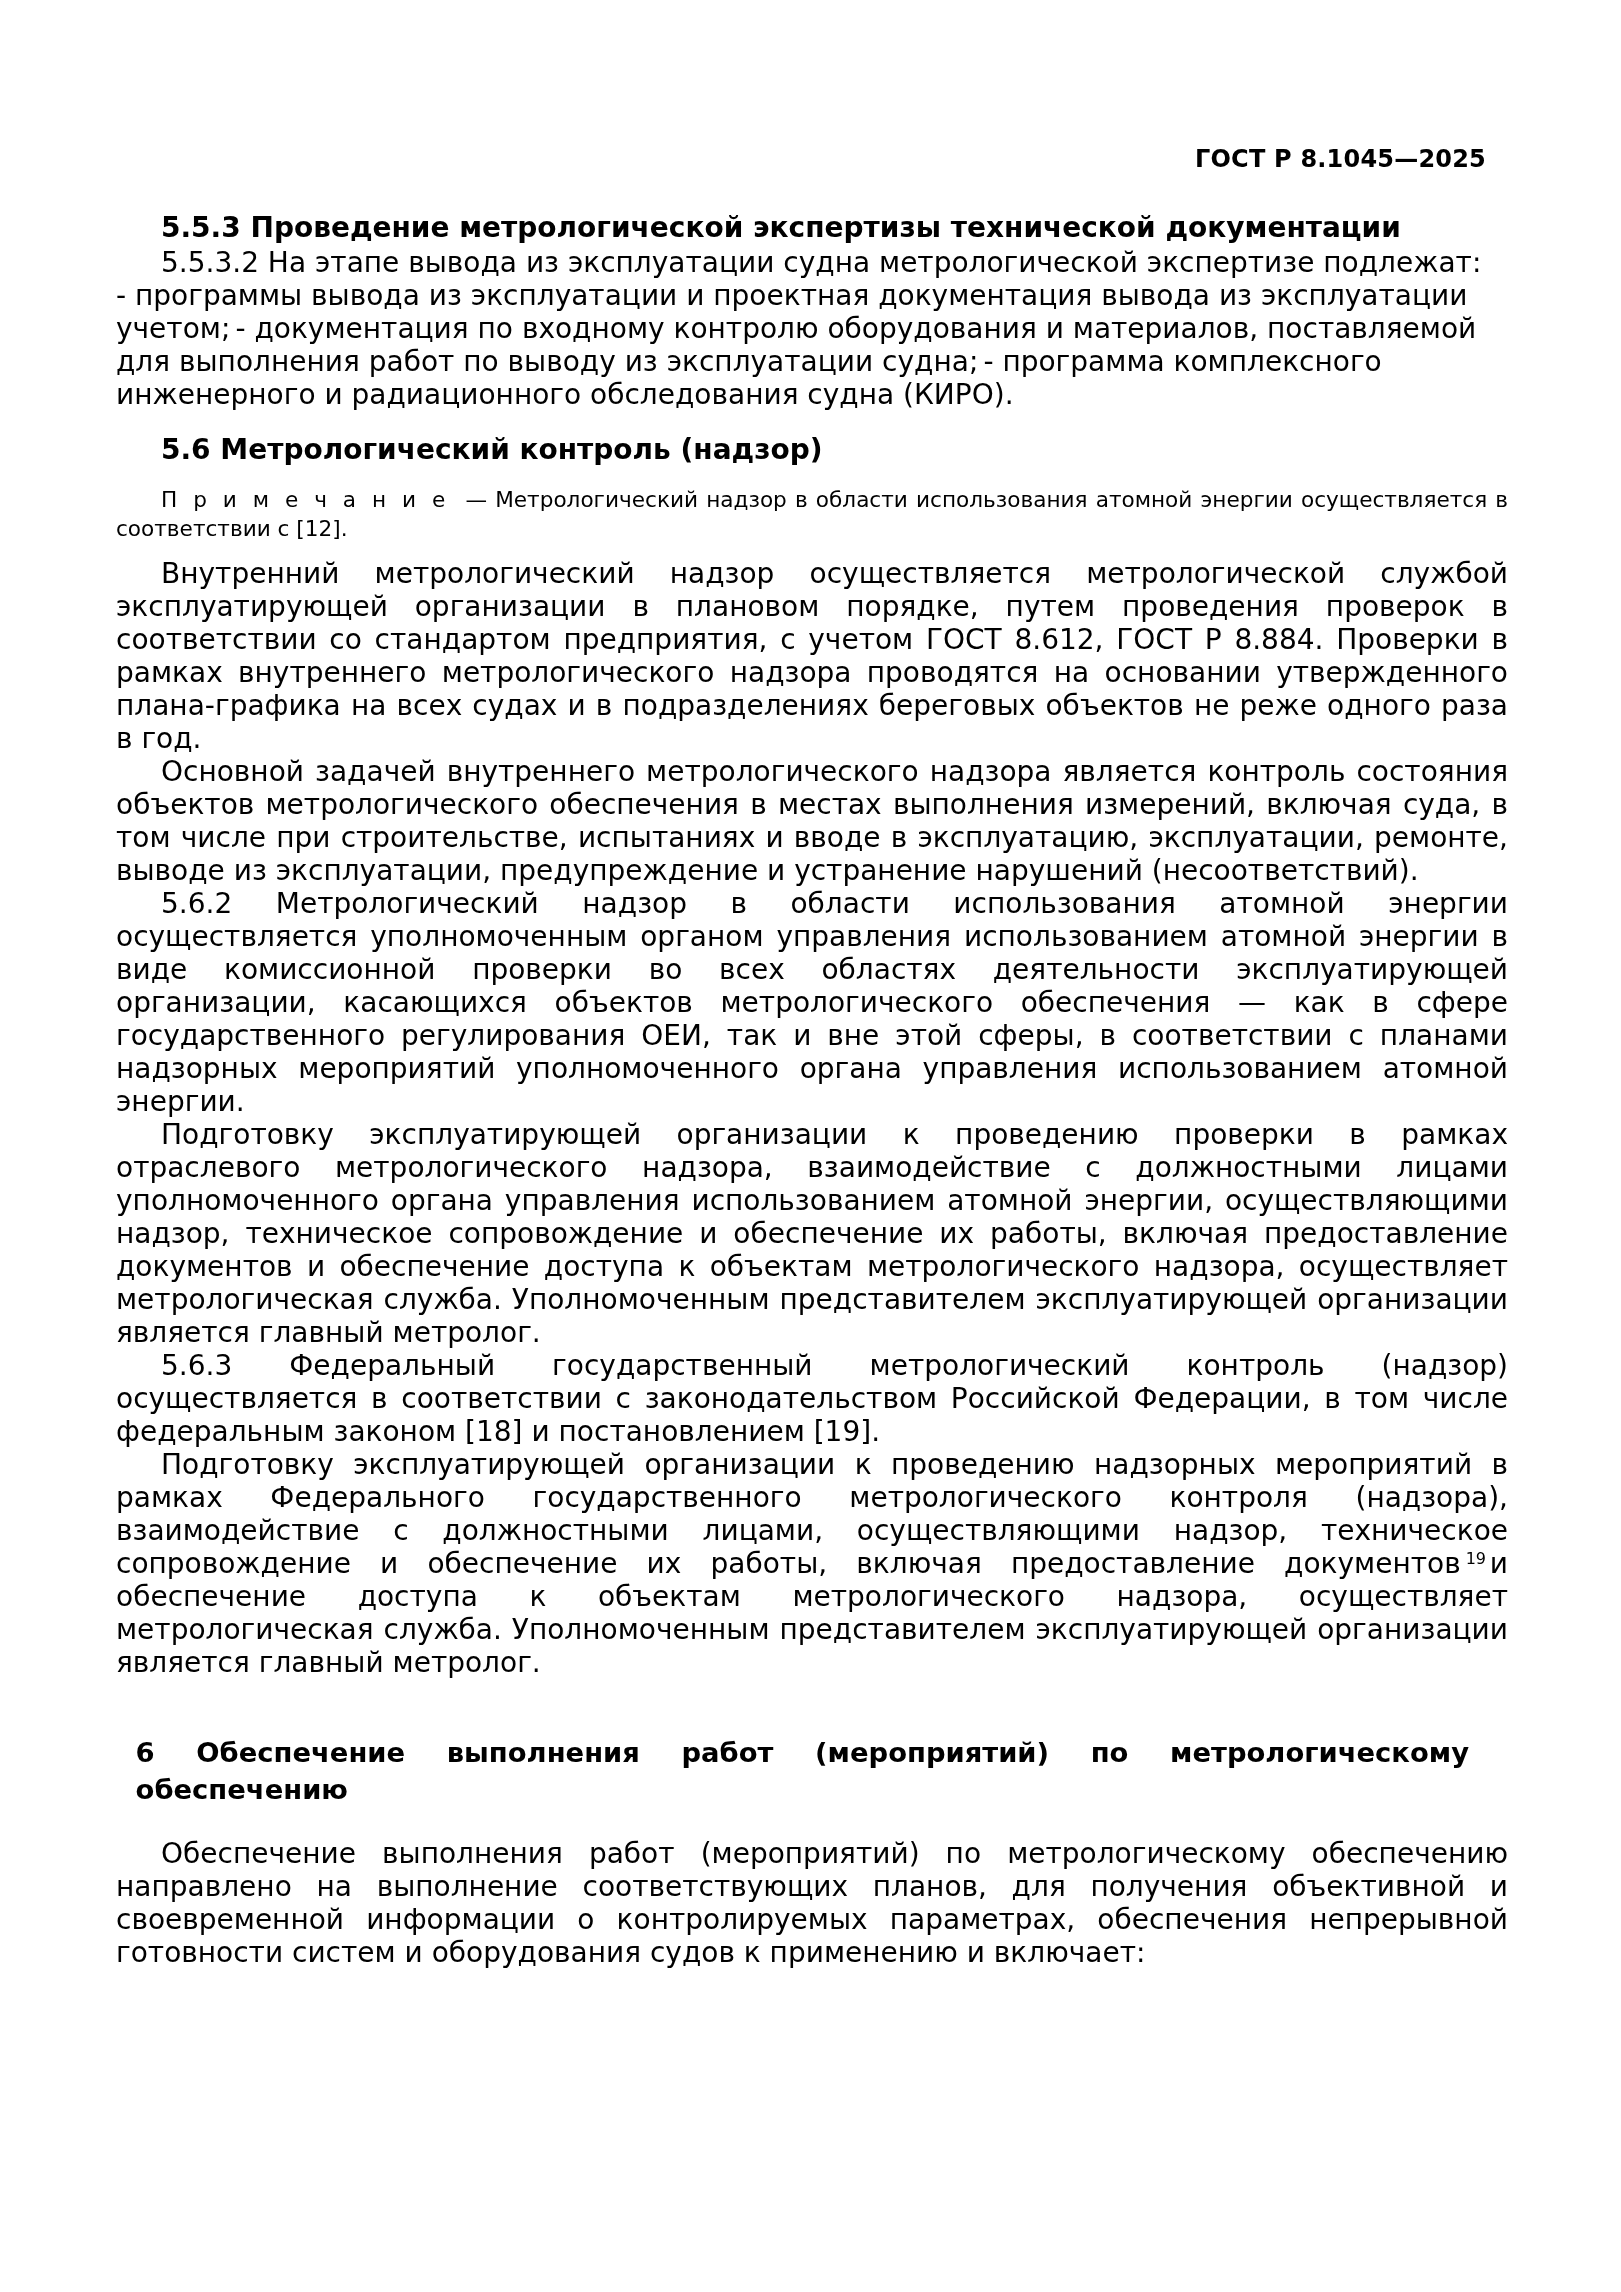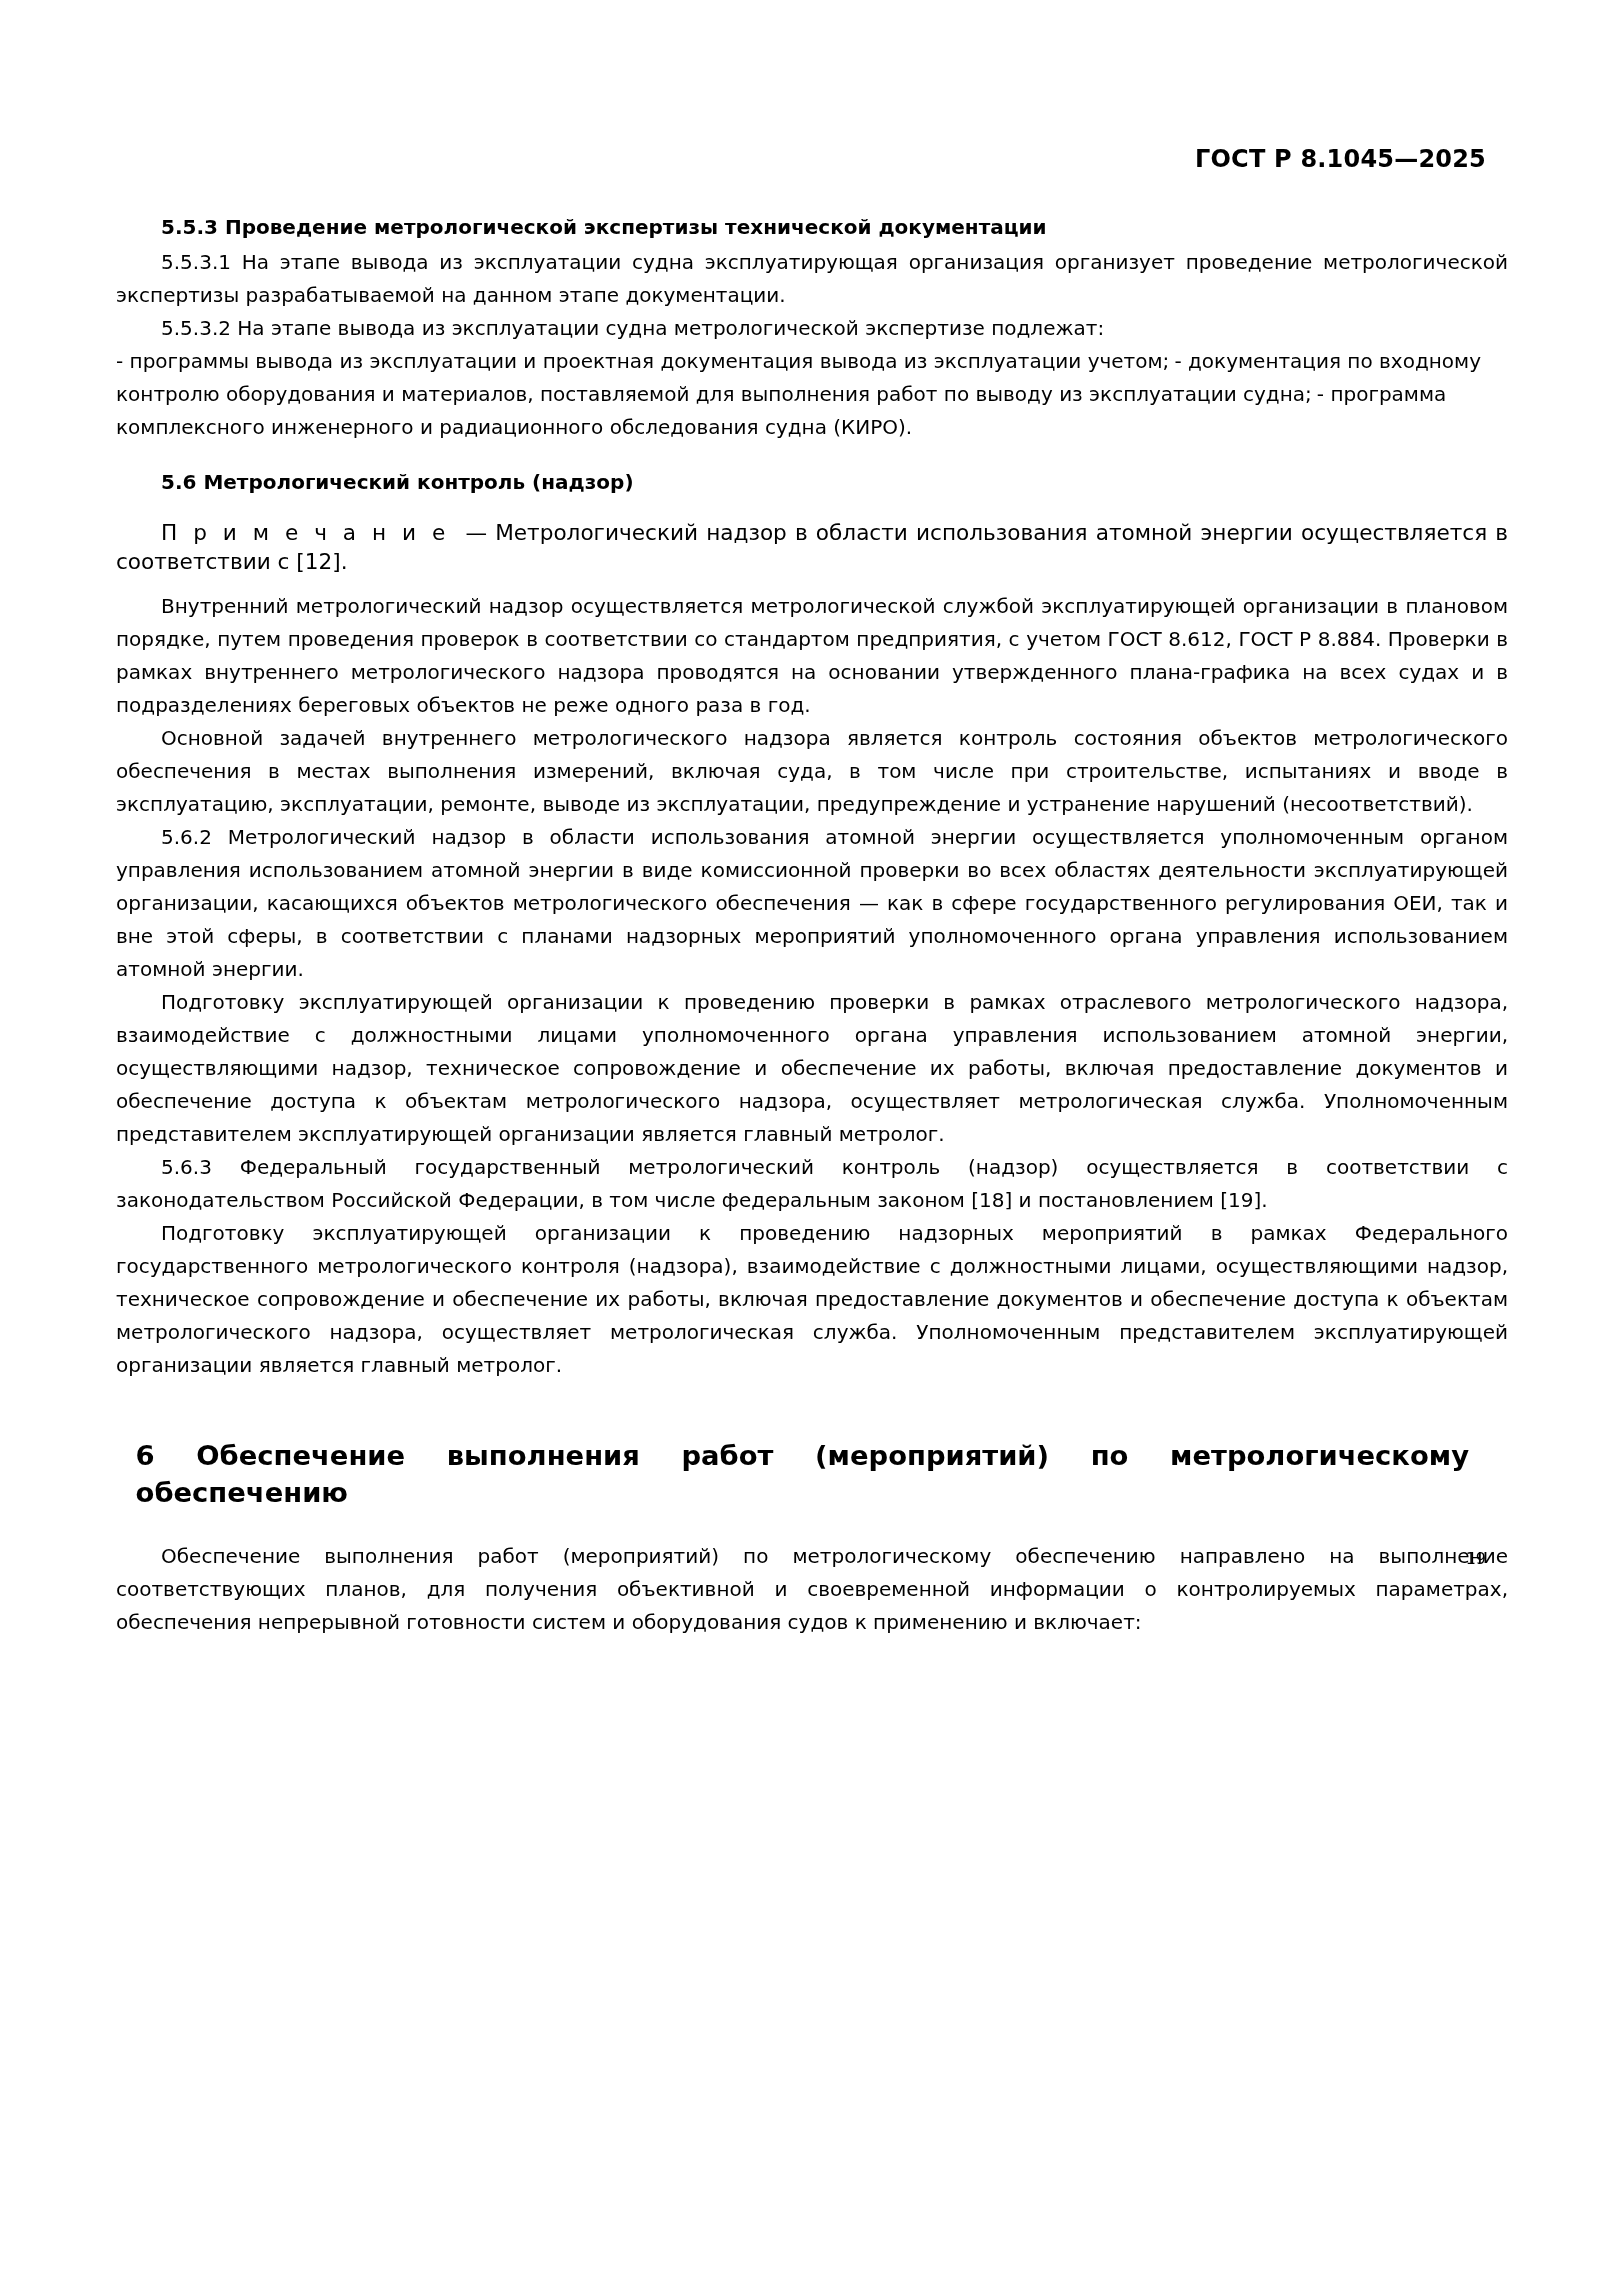--- a/index.html
+++ b/index.html
@@ -34,21 +34,21 @@
     font-family: "DejaVu Sans", sans-serif;
   }
   .content {
     position: absolute;
     top: 211px;
     left: 116px;
     width: 1392px;
   }
   p {
     margin: 0;
-    font-size: 20px;
+    font-size: 28px;
     line-height: 33px;
     text-align: justify;
     text-justify: inter-word;
     font-family: "DejaVu Sans", sans-serif;
   }
   .ind {
     text-indent: 45px;
   }
   .heading-sub {
     text-indent: 45px;
@@ -99,21 +99,20 @@
 <body>
 
 <div class="page">
 
   <div class="header">ГОСТ Р 8.1045—2025</div>
 
   <div class="content">
 
     <p class="heading-sub">5.5.3 Проведение метрологической экспертизы технической документации</p>
 
-    <p class="ind">5.5.3.1 На этапе вывода из эксплуатации судна эксплуатирующая организация организует проведение метрологической экспертизы разрабатываемой на данном этапе документации.</p>
 
     <p class="ind">5.5.3.2 На этапе вывода из эксплуатации судна метрологической экспертизе подлежат:</p>
 
     <p class="ind dash">- программы вывода из эксплуатации и проектная документация вывода из эксплуатации учетом;</p>
 
     <p class="ind dash">- документация по входному контролю оборудования и материалов, поставляемой для выполнения работ по выводу из эксплуатации судна;</p>
 
     <p class="ind dash">- программа комплексного инженерного и радиационного обследования судна (КИРО).</p>
 
     <p class="heading-sub section-gap-top">5.6 Метрологический контроль (надзор)</p>

